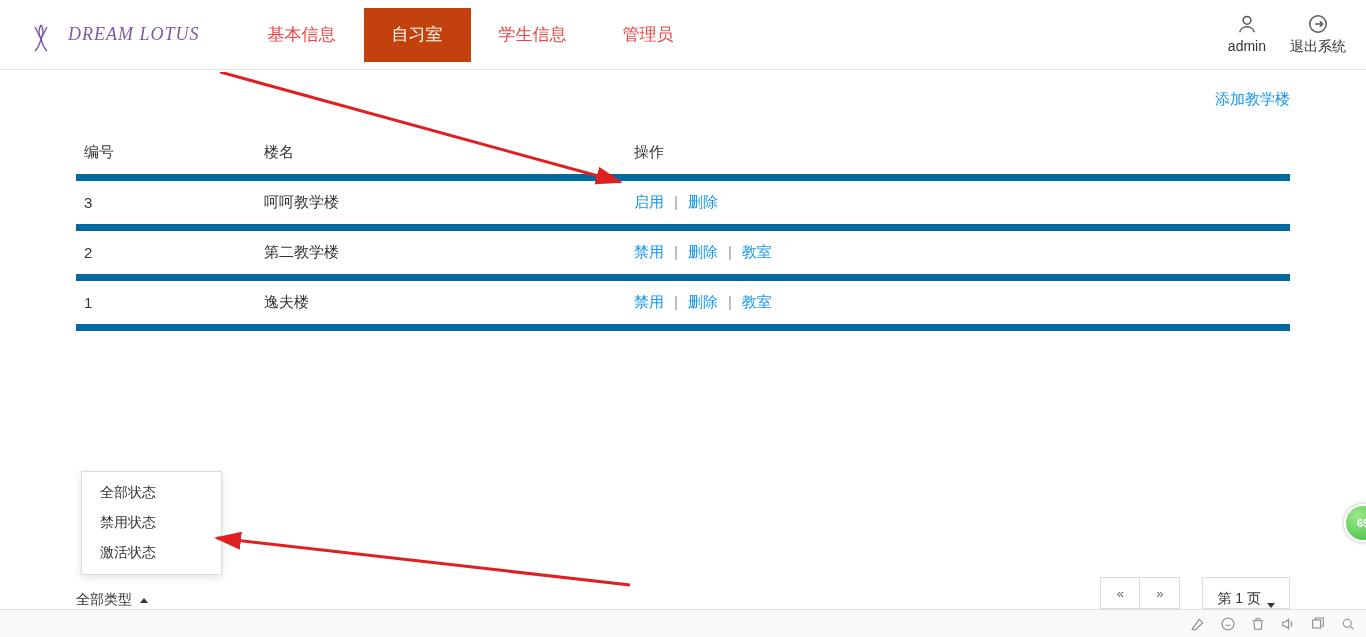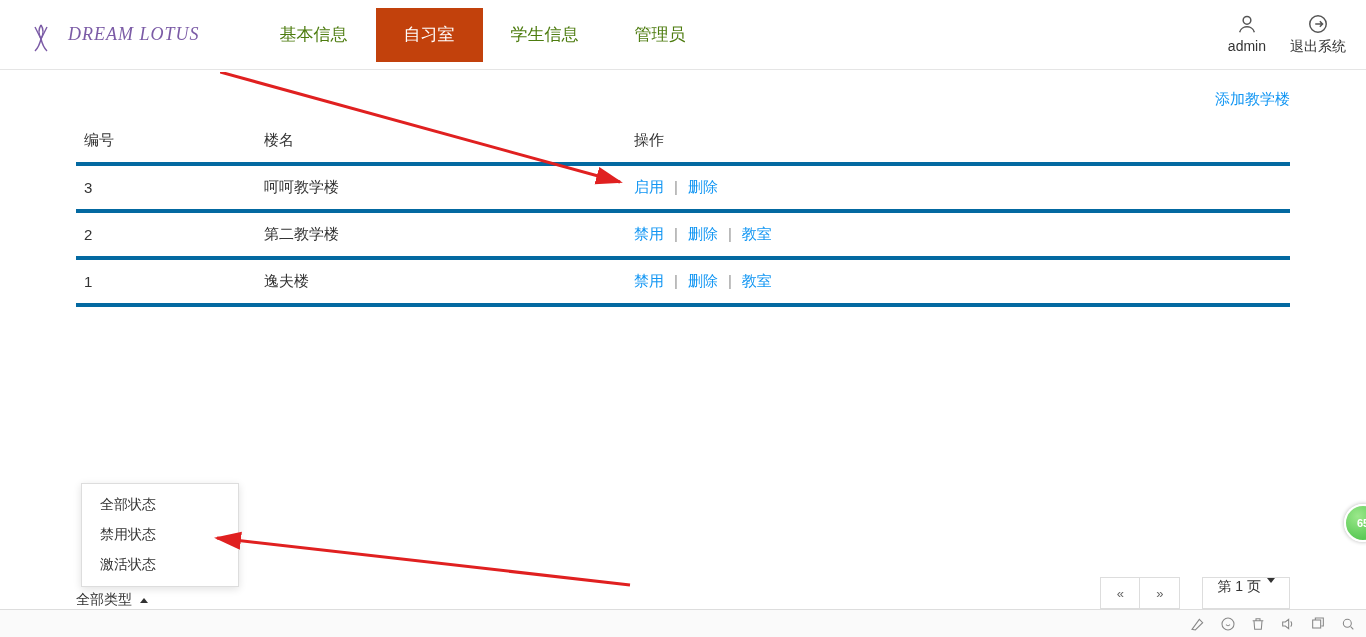--- a/index.html
+++ b/index.html
@@ -1,59 +1,59 @@
 <!DOCTYPE html>
 <html><head>
 <meta charset="utf-8">
 <style>
 * { margin:0; padding:0; box-sizing:border-box; }
 body { font-family:"Microsoft YaHei","PingFang SC",Arial,sans-serif; font-size:14px; color:#333; background:#fff; }
 
 
 .topbar { height:70px; border-bottom:1px solid #e5e5e5; display:flex; align-items:center; padding:0 20px; position:relative; }
-.logo { display:flex; align-items:center; margin-right:52px; }
+.logo { display:flex; align-items:center; margin-right:40px; }
 .logo-mark { width:42px; height:42px; display:flex; align-items:center; justify-content:center; }
 .logo-text { font-family:"Brush Script MT","Segoe Script",cursive; font-style:italic; color:#7b5ba6; font-size:18px; letter-spacing:1px; margin-left:6px; }
 .nav { display:flex; align-items:center; gap:0; }
-.nav-item { padding:0 28px; height:54px; display:flex; align-items:center; font-size:17px; color:#4d7c0f; cursor:pointer; }
+.nav-item { padding:0 28px; height:54px; display:flex; align-items:center; font-size:17px; color:#ef4444; cursor:pointer; }
 .nav-item.active { background:#c2410c; color:#fff; }
 .user-area { margin-left:auto; display:flex; gap:24px; align-items:flex-start;justify-content:flex-end; }
 .user-col { display:flex; flex-direction:column; align-items:center; gap:3px; cursor:pointer; font-size:14px; color:#333; }
 .user-col svg { width:22px; height:22px; stroke:#555; }
 
 
 .content { padding:20px 76px 0 76px; position:relative; }
-.add-row { display:flex; justify-content:flex-end; margin-bottom:10px; }
+.add-row { display:flex; justify-content:flex-end; margin-bottom:22px; }
 .add-link { color:#1296f3; cursor:pointer; font-size:15px; }
 
 table { width:100%; border-collapse:collapse; }
-th, td { text-align:left; padding:12px 8px; border-bottom:4px solid #0369a1; font-size:15px; font-weight:400; }
+th, td { text-align:left; padding:12px 8px; border-bottom:7px solid #0369a1; font-size:15px; font-weight:400; }
 th { color:#333; }
 td .link { color:#1296f3; cursor:pointer; }
 td .divider { color:#999; margin:0 10px; }
 
 .col-id { width:180px; }
 .col-name { width:370px; }
 
 
-.dropdown-menu { position:absolute; left:81px; top:483px; width:158px; background:#fff; border:1px solid #ddd; box-shadow:0 2px 8px rgba(0,0,0,.12); padding:6px 0; }
+.dropdown-menu { position:absolute; left:81px; top:471px; width:141px; background:#fff; border:1px solid #ddd; box-shadow:0 2px 8px rgba(0,0,0,.12); padding:6px 0; }
 .dropdown-menu .menu-item { padding:6px 18px; font-size:14px; cursor:pointer; }
 
 
 .arrow-svg { position:absolute; pointer-events:none; }
 
 
 .footer { position:fixed; left:0; right:0; bottom:28px; padding:0 76px; display:flex; align-items:flex-end; }
 .type-dd { font-size:14px; color:#333; cursor:pointer; display:flex; align-items:center; gap:8px; }
 .caret-up { border-left:4px solid transparent; border-right:4px solid transparent; border-bottom:5px solid #333; }
 .pager { margin-left:auto; display:flex; align-items:center; gap:22px; }
 .pager-btns { display:flex; }
 .pbtn { width:40px; height:32px; border:1px solid #ddd; display:flex; align-items:center; justify-content:center; cursor:pointer; color:#666; background:#fff; font-size:13px; }
 .pbtn + .pbtn { border-left:none; }
-.page-label { border:1px solid #ddd; height:32px; display:flex; align-items:flex-start; padding:0 14px; cursor:pointer; font-size:14px; gap:6px; }
+.page-label { border:1px solid #ddd; height:32px; display:flex; align-items:flex-end; padding:0 14px; cursor:pointer; font-size:14px; gap:6px; }
 .caret-down { border-left:4px solid transparent; border-right:4px solid transparent; border-top:5px solid #333; }
 
 
 .statusbar { position:fixed; left:0; right:0; bottom:0; height:28px; border-top:1px solid #ddd; background:#fafafa; display:flex; align-items:center; justify-content:flex-end; padding:0 10px; gap:14px; }
 .statusbar .sicon { width:16px; height:16px; color:#888; cursor:pointer; }
 
 
 .badge { position:fixed; right:-16px; top:504px; width:38px; height:38px; border-radius:50%; background:radial-gradient(circle at 35% 30%, #9be88b, #3fbc3f); border:2px solid #fff; box-shadow:0 0 4px rgba(0,0,0,.3); display:flex; align-items:center; justify-content:center; color:#fff; font-size:11px; font-weight:bold; }
 </style>
 </head>

